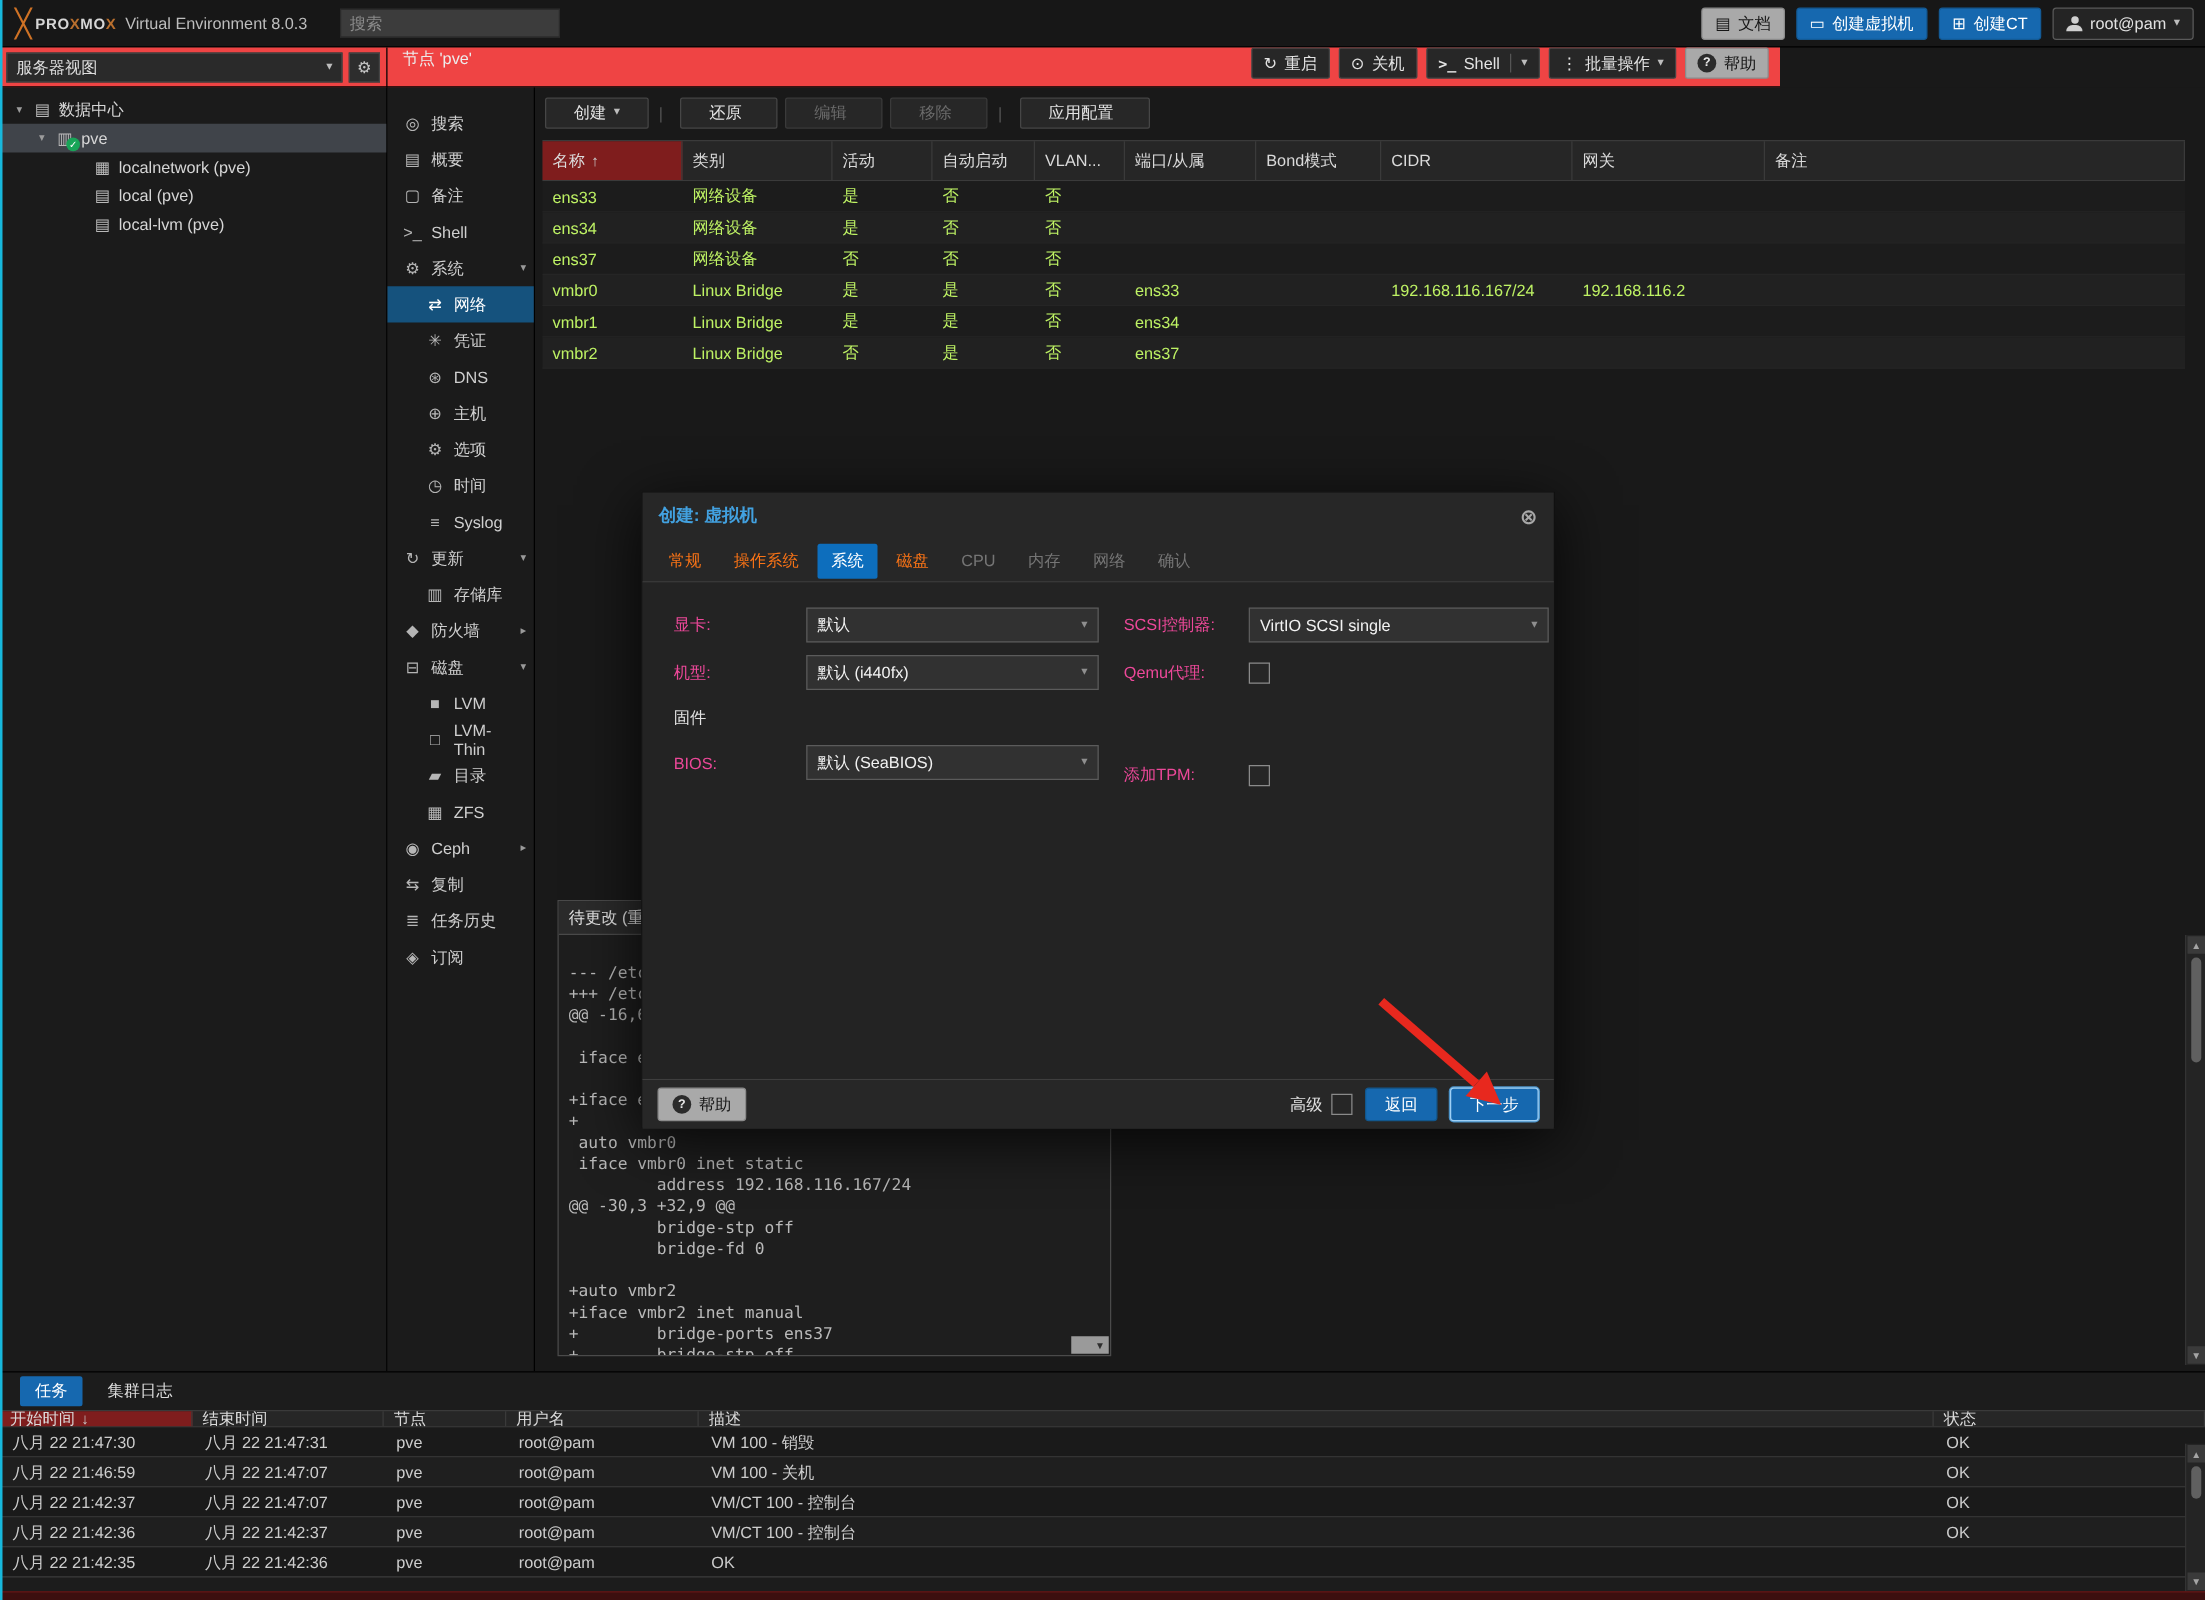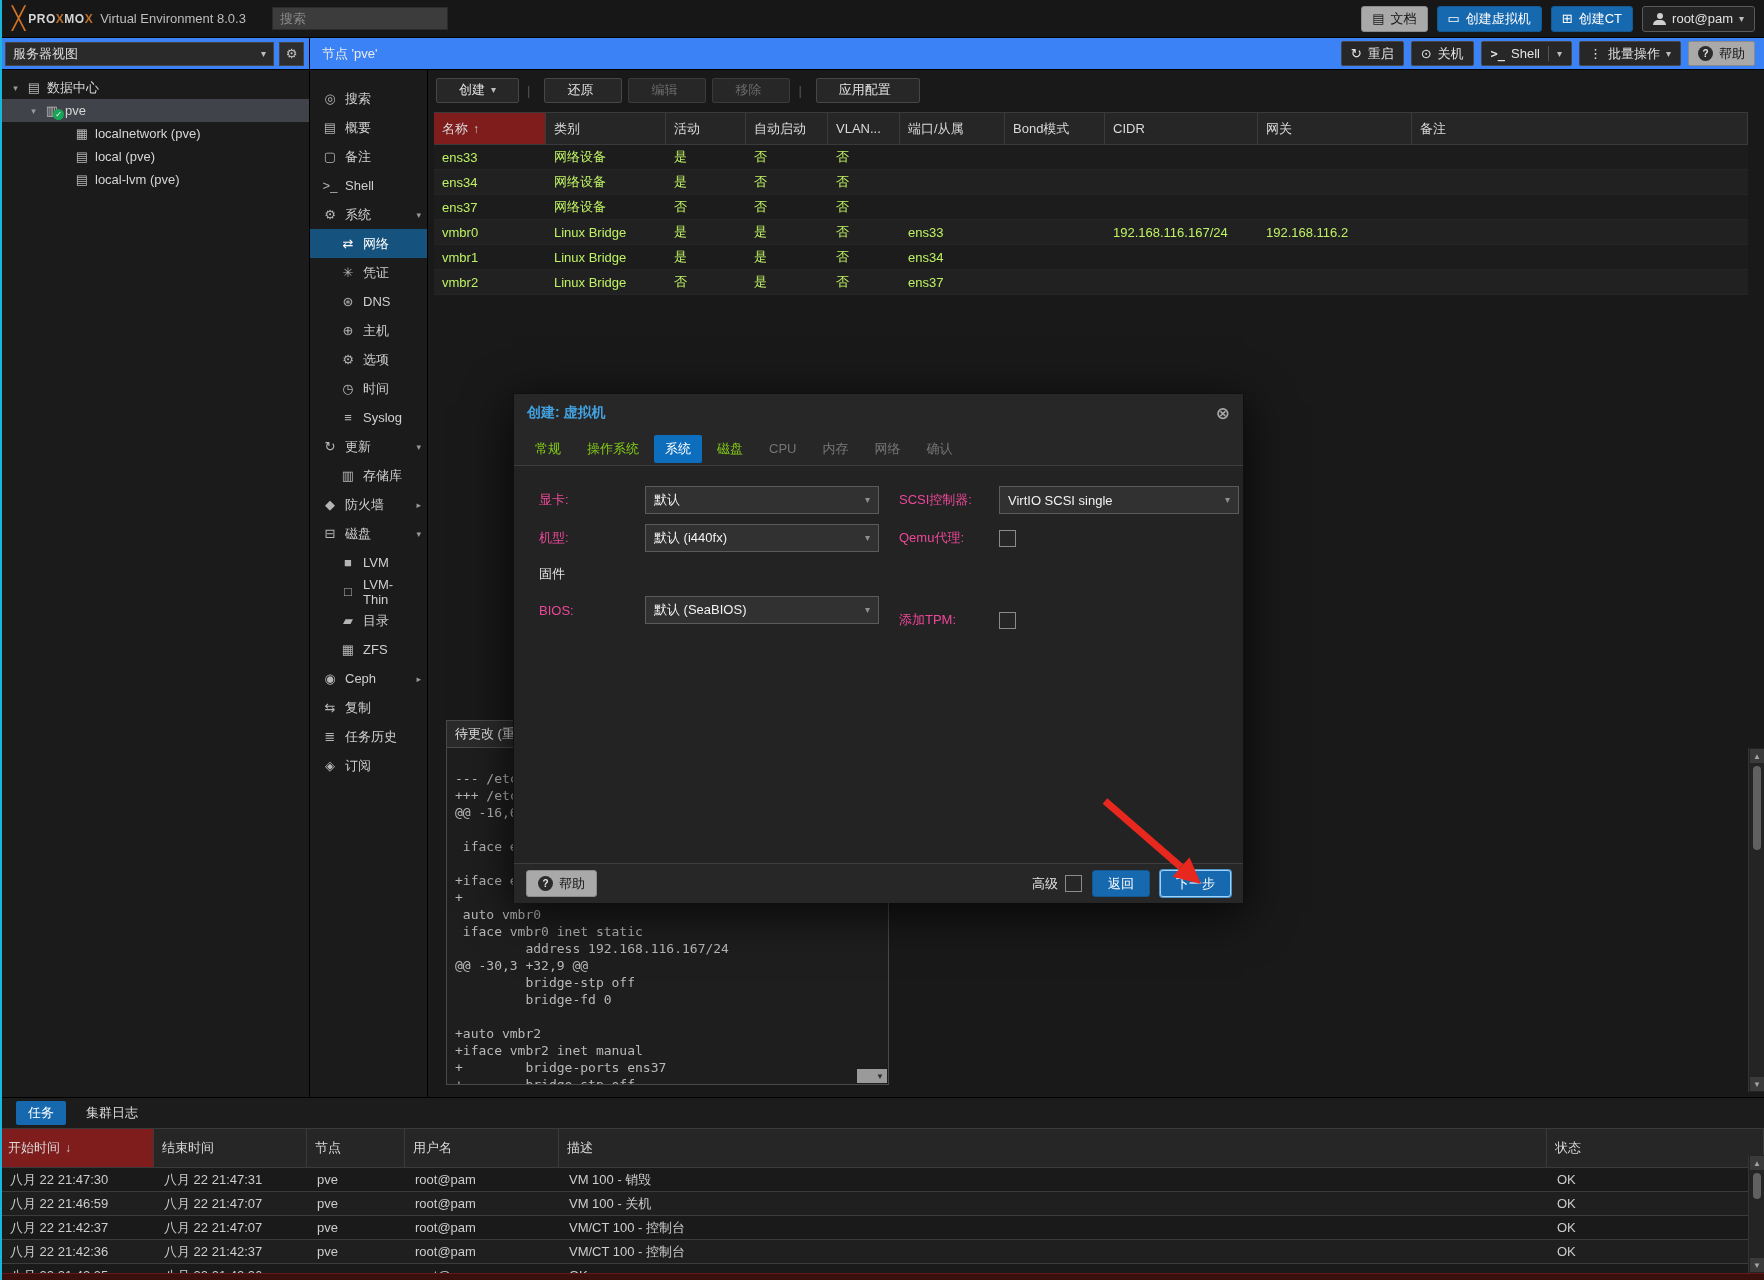--- a/index.html
+++ b/index.html
@@ -23,22 +23,22 @@
 .btn-grey{background:#a9a9a9;color:#161616;border-color:#8b8b8b}
 .btn-blue{background:#1668af;color:#fff;border-color:#135a95}
 .btn-user{background:#242424;color:#e2e2e2;border-color:#5a5a5a}
 .bicon{font-size:13px;line-height:1}
 .person{width:13px;height:12px;position:relative;display:inline-block}
 .person::before{content:"";position:absolute;left:3.5px;top:0;width:6px;height:6px;border-radius:50%;background:#cfcfcf}
 .person::after{content:"";position:absolute;left:0;bottom:0;width:13px;height:5px;border-radius:6px 6px 0 0;background:#cfcfcf}
 .caret{font-size:10px;color:#bdbdbd;line-height:1}
 
 
-.row2{position:absolute;left:0;top:38px;width:1764px;height:32px;background:#3b82f6;
-      border-bottom:1px solid #000;display:flex;align-items:center}
+.row2{position:absolute;left:0;top:38px;width:1424px;height:32px;background:#ef4444;
+      border-bottom:1px solid #000;display:flex;align-items:flex-start}
 .tree-head{width:310px;height:32px;display:flex;align-items:center;padding:0 5px;gap:5px;border-right:1px solid #000}
 .combo{flex:1;height:24px;background:#2a2a2a;border:1px solid #454545;display:flex;
        align-items:center;padding:0 7px;color:#ddd}
 .combo .caret{margin-left:auto}
 .gearbtn{width:25px;height:24px;background:#2d2d2d;border:1px solid #454545;display:flex;
          align-items:center;justify-content:center;color:#c3c3c3;font-size:13px}
 .node-title{margin-left:12px;color:#ececec}
 .row2-right{margin-left:auto;display:flex;gap:7px;align-items:center;margin-right:9px}
 .nbtn{height:25px;display:inline-flex;align-items:center;gap:6px;padding:0 9px;background:#272727;
       border:1px solid #454545;border-radius:2px;color:#e3e3e3;white-space:nowrap}
@@ -106,36 +106,36 @@
 .sarrow{position:absolute;left:1px;width:14px;height:14px;background:#3a3a3a;color:#a5a5a5;font-size:8px;
         display:flex;align-items:center;justify-content:center}
 .sthumb{position:absolute;left:4px;width:8px;border-radius:4px;background:#606060}
 
 
 .tasks{position:absolute;left:0;top:1097px;width:1764px;height:183px;background:#1c1c1c;border-top:1px solid #000}
 .ttabs{height:30px;display:flex;align-items:center;gap:8px;padding-left:16px}
 .ttab{height:24px;padding:0 12px;display:flex;align-items:center;color:#ddd;border-radius:2px;cursor:pointer}
 .ttab.active{background:#1668af;color:#fff}
 .thead,.trow{display:grid;grid-template-columns:154px 153px 98px 154px 988px auto}
-.thead{background:#262626;border-top:1px solid #3a3a3a;border-bottom:1px solid #3a3a3a;height:40px}
+.thead{background:#262626;border-top:1px solid #3a3a3a;border-bottom:1px solid #3a3a3a;height:14px}
 .trow{height:24px;border-bottom:1px solid #3c3c3c}
 .trow:nth-child(odd){background:#1a1a1a}
 .trow:nth-child(even){background:#1f1f1f}
 .tcell{display:flex;align-items:center;padding:0 10px;color:#cdcdcd;overflow:hidden;white-space:nowrap}
 .tscroll{position:absolute;right:0;top:57px;width:16px;bottom:0;background:#242424;border-left:1px solid #333}
 .redstrip{position:absolute;left:0;top:1273px;width:1764px;height:7px;background:#3c0f0f;border-top:1px solid #641717}
 .leftline{position:absolute;left:0;top:0;width:2px;height:1280px;background:#17b8dc;z-index:60}
 
 
 .dialog{position:absolute;left:513px;top:393px;width:731px;height:510px;background:#272727;
         border:1px solid #101010;box-shadow:0 10px 45px rgba(0,0,0,.78);z-index:20}
 .dhead{height:38px;display:flex;align-items:center;padding:0 13px;color:#42a1e0;font-weight:bold;font-size:14px}
 .dclose{margin-left:auto;color:#a8a8a8;font-size:17px;cursor:pointer;line-height:1}
 .dtabs{height:34px;display:flex;gap:4px;padding:0 10px;border-bottom:1px solid #3e3e3e;align-items:center}
-.dtab{padding:5px 11px;color:#84cc16;border-radius:2px;cursor:pointer;white-space:nowrap}
+.dtab{padding:5px 11px;color:#f97316;border-radius:2px;cursor:pointer;white-space:nowrap}
 .dtab.active{background:#0d6ebd;color:#fff}
 .dtab.disabled{color:#757575}
 .dbody{position:relative;height:397px;background:#232323}
 .fcol{position:absolute;top:20px}
 .fcol-l{left:25px;width:340px}
 .fcol-r{left:385px;width:340px}
 .frow{display:flex;align-items:center;height:28px;margin-bottom:10px}
 .flabel{width:106px;color:#ec4899;white-space:nowrap}
 .fcol-r .flabel{width:100px}
 .fsel{flex:1;height:28px;background:#313131;border:1px solid #5b5b5b;display:flex;align-items:center;

